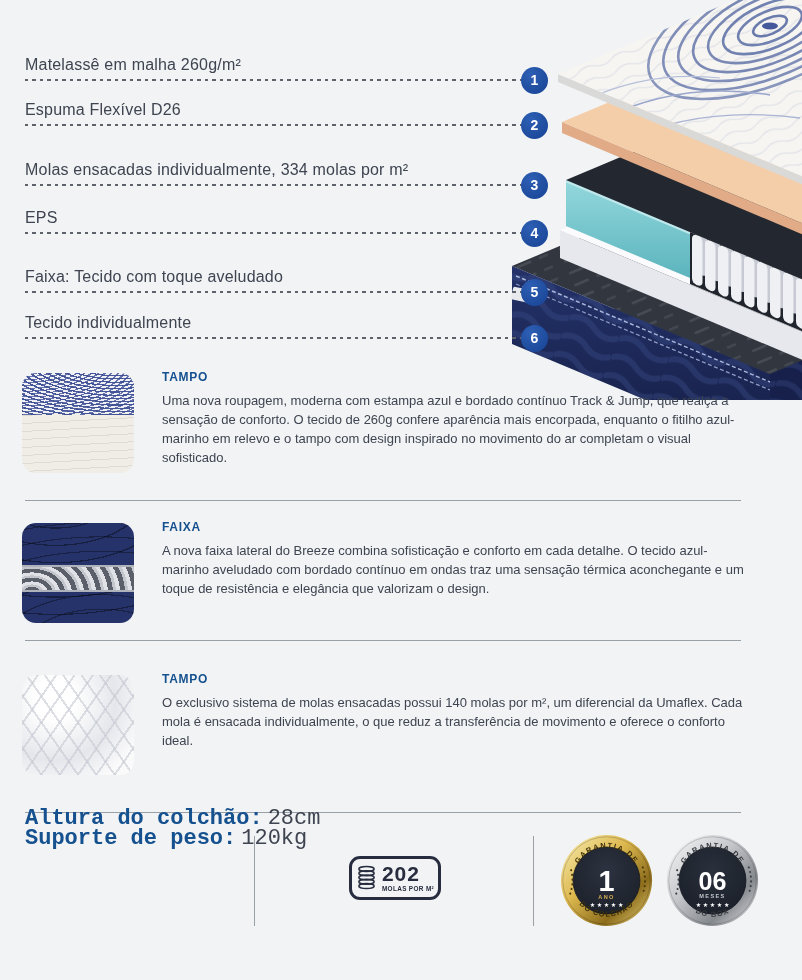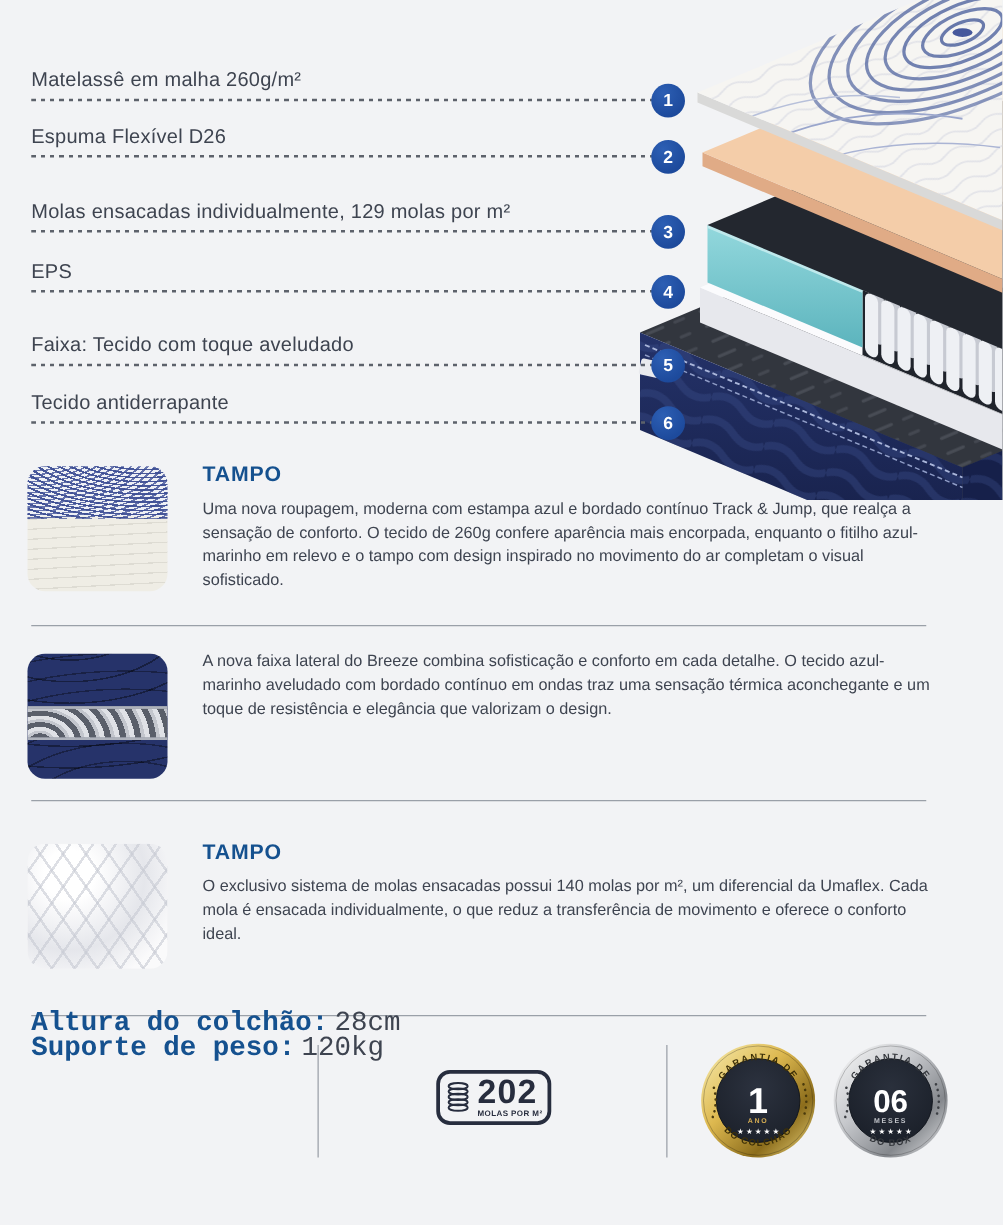--- a/index.html
+++ b/index.html
@@ -22,21 +22,21 @@
         background:repeating-linear-gradient(90deg,#5d626b 0 3.5px,transparent 3.5px 7.5px);}
   .num-circle{position:absolute;left:496px;top:-13px;width:27px;height:27px;border-radius:50%;
               background:radial-gradient(circle at 35% 28%, #2d5fb4, var(--circle) 72%);
               color:#fff;font-size:14px;font-weight:bold;text-align:center;line-height:27px;}
 
   
   .section{position:absolute;left:22px;width:740px;z-index:2;}
   .thumb{position:absolute;left:0;top:3px;width:112px;height:100px;border-radius:14px;
          overflow:hidden;}
   .section-content{margin-left:140px;width:590px;}
-  .section-title{font-size:17px;font-weight:bold;color:var(--accent);
+  .section-title{font-size:12px;font-weight:bold;color:var(--accent);
                  letter-spacing:.7px;margin:0 0 8px 0;}
   .section-body{font-size:13px;line-height:1.45;color:var(--text);margin:0;}
 
   .thumb-tampo{background:linear-gradient(#eef0f5 0 40%, #efede5 40% 100%);}
   .thumb-tampo::before{content:"";position:absolute;left:-10px;right:-10px;top:-14px;height:56px;
      background:
        repeating-radial-gradient(ellipse 90px 42px at 78% -18%, rgba(61,78,148,.95) 0 2.5px, rgba(238,240,246,.1) 2.5px 7px),
        repeating-radial-gradient(ellipse 70px 34px at 12% -6%, rgba(68,84,154,.9) 0 2px, rgba(238,240,246,.05) 2px 6px);}
   .thumb-tampo::after{content:"";position:absolute;left:0;right:0;bottom:0;height:58%;
      background:repeating-linear-gradient(177deg, rgba(176,174,164,.28) 0 1px, transparent 1px 8px);}
@@ -62,21 +62,21 @@
   
   .specs{position:absolute;left:25px;top:809px;z-index:2;font-size:22px;line-height:20px;font-family:Liberation Mono, monospace;}
   .spec-label{font-weight:bold;color:var(--accent);margin-right:5px;}
   .spec-value{color:var(--text);}
   .v-divider{position:absolute;width:1px;top:836px;height:90px;background:var(--divider);z-index:2;}
 
   .springs-badge{position:absolute;left:349px;top:856px;width:92px;height:44px;box-sizing:border-box;
      border:3px solid var(--dark);border-radius:11px;display:flex;align-items:center;
      justify-content:center;gap:5px;z-index:2;}
   .sb-text{display:flex;flex-direction:column;align-items:flex-start;}
-  .sb-number{font-size:27px;font-weight:bold;color:var(--dark);letter-spacing:1px;line-height:.95;}
+  .sb-number{font-size:21px;font-weight:bold;color:var(--dark);letter-spacing:1px;line-height:.95;}
   .sb-caption{font-size:6.4px;font-weight:bold;color:var(--dark);letter-spacing:.35px;
               margin-top:1.5px;white-space:nowrap;}
 
   .badge{position:absolute;top:834px;width:93px;height:93px;z-index:2;}
   #badge-gold{left:560px;}
   #badge-silver{left:666px;}
 </style>
 </head>
 <body>
 
@@ -199,52 +199,53 @@
     <span class="layer-label">Matelassê em malha 260g/m²</span>
     <div class="dash"></div>
     <div class="num-circle">1</div>
   </div>
   <div class="layer-row" style="top:125px">
     <span class="layer-label">Espuma Flexível D26</span>
     <div class="dash"></div>
     <div class="num-circle">2</div>
   </div>
   <div class="layer-row" style="top:185px">
-    <span class="layer-label">Molas ensacadas individualmente, 129 molas por m²</span>
+    <span class="layer-label">Molas ensacadas individualmente, 334 molas por m²</span>
     <div class="dash"></div>
     <div class="num-circle">3</div>
   </div>
   <div class="layer-row" style="top:233px">
     <span class="layer-label">EPS</span>
     <div class="dash"></div>
     <div class="num-circle">4</div>
   </div>
   <div class="layer-row" style="top:292px">
     <span class="layer-label">Faixa: Tecido com toque aveludado</span>
     <div class="dash"></div>
     <div class="num-circle">5</div>
   </div>
   <div class="layer-row" style="top:338px">
-    <span class="layer-label">Tecido antiderrapante</span>
+    <span class="layer-label">Tecido individualmente</span>
     <div class="dash"></div>
     <div class="num-circle">6</div>
   </div>
 
   <div class="section" style="top:370px">
     <div class="thumb thumb-tampo"></div>
     <div class="section-content">
       <h3 class="section-title">TAMPO</h3>
       <p class="section-body">Uma nova roupagem, moderna com estampa azul e bordado contínuo Track &amp; Jump, que realça a sensação de conforto. O tecido de 260g confere aparência mais encorpada, enquanto o fitilho azul-marinho em relevo e o tampo com design inspirado no movimento do ar completam o visual sofisticado.</p>
     </div>
   </div>
   <div class="hr" style="top:500px"></div>
 
   <div class="section" style="top:520px">
     <div class="thumb thumb-faixa"></div>
     <div class="section-content">
+      <h3 class="section-title">FAIXA</h3>
       <p class="section-body">A nova faixa lateral do Breeze combina sofisticação e conforto em cada detalhe. O tecido azul-marinho aveludado com bordado contínuo em ondas traz uma sensação térmica aconchegante e um toque de resistência e elegância que valorizam o design.</p>
     </div>
   </div>
   <div class="hr" style="top:640px"></div>
 
   <div class="section" style="top:672px">
     <div class="thumb thumb-molejo"></div>
     <div class="section-content">
       <h3 class="section-title">TAMPO</h3>
       <p class="section-body">O exclusivo sistema de molas ensacadas possui 140 molas por m², um diferencial da Umaflex. Cada mola é ensacada individualmente, o que reduz a transferência de movimento e oferece o conforto ideal.</p>

